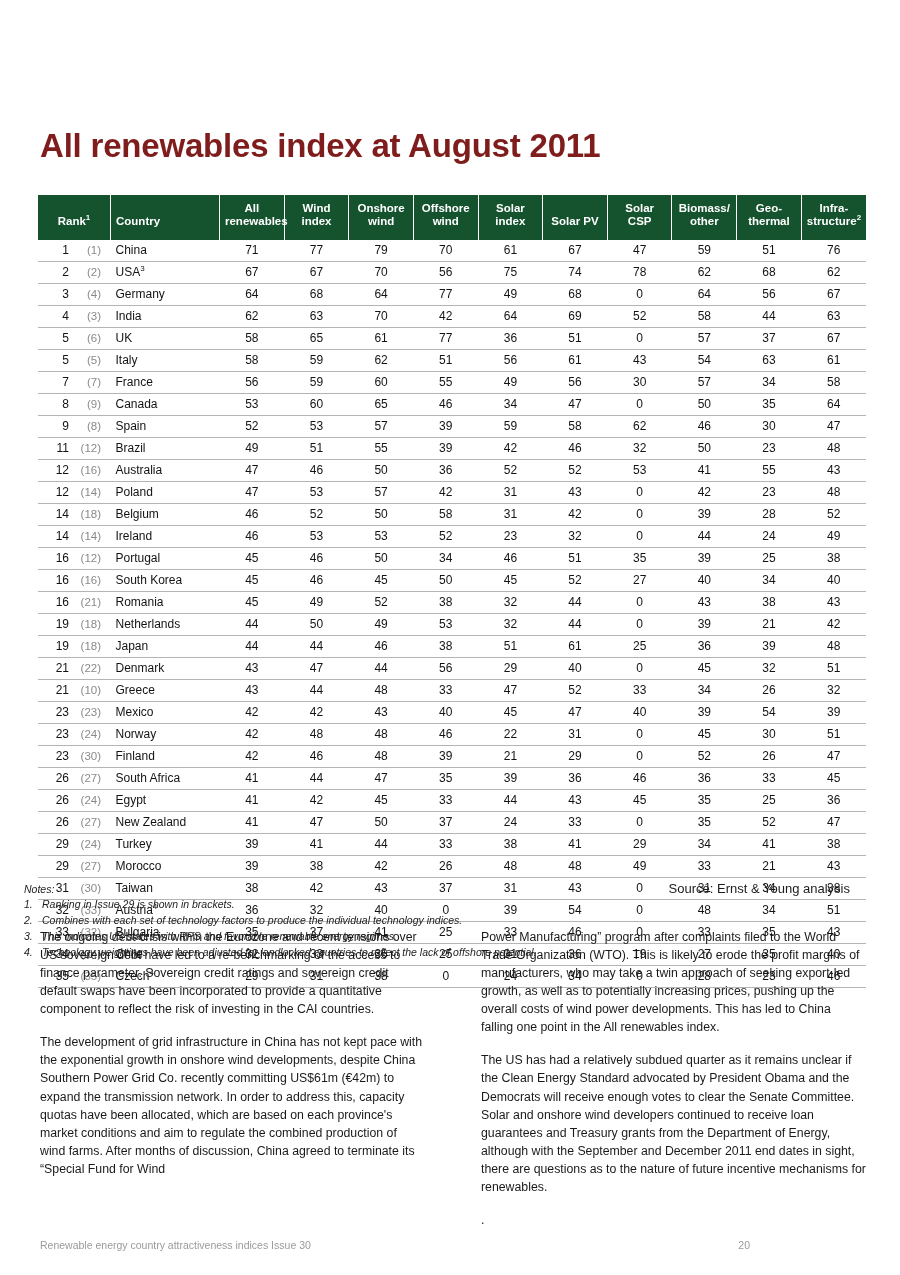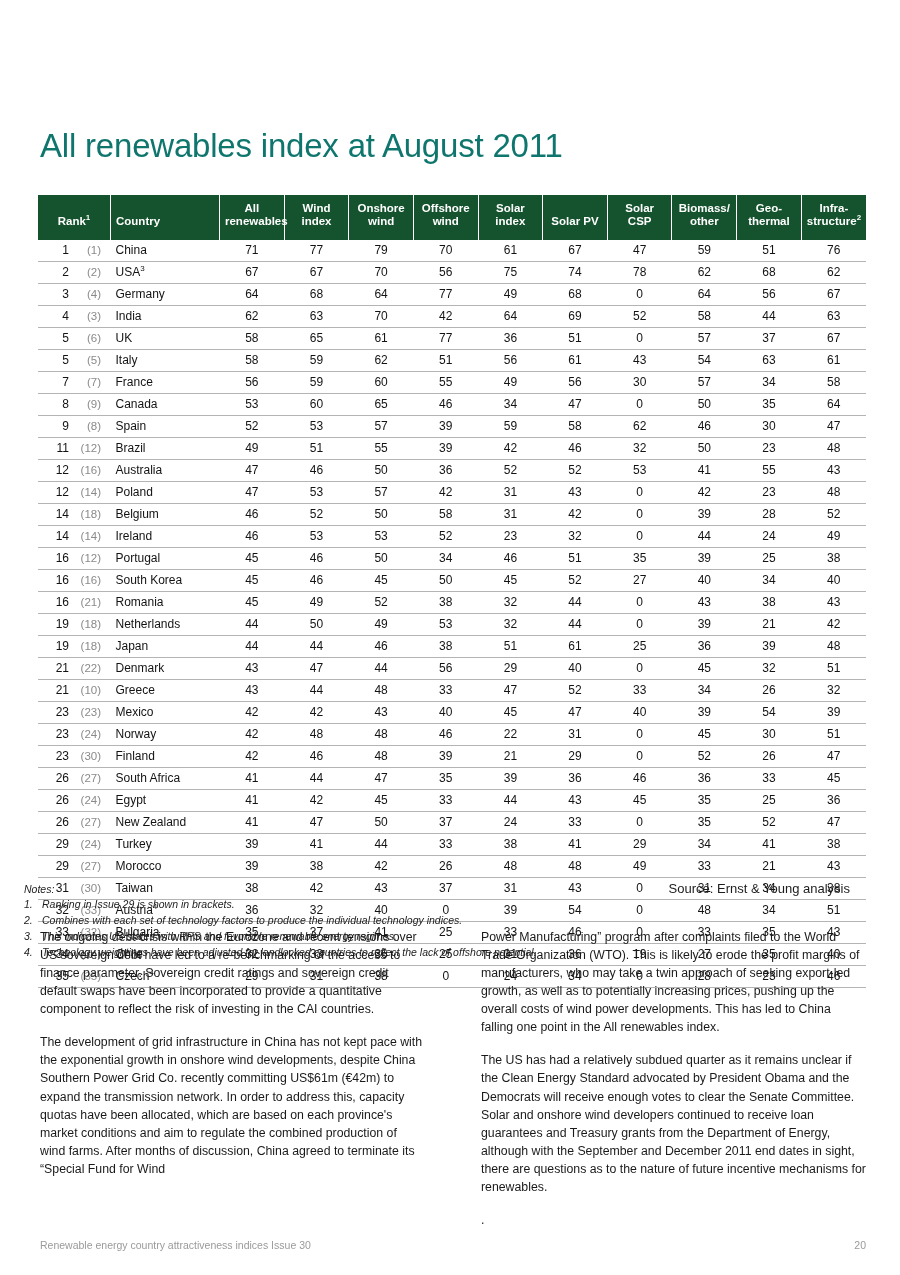--- a/index.html
+++ b/index.html
@@ -20,23 +20,23 @@
     left: 0; top: 0;
     width: 900px; height: 1275px;
   }
 
   
   .page-title {
     position: absolute;
     left: 40px;
     top: 105px;
     font-size: 33px;
-    font-weight: 400;
+    font-weight: 700;
     letter-spacing: -0.2px;
-    color: #0f766e;
+    color: #7f1d1d;
     white-space: nowrap;
   }
 
   
   .table-wrap {
     position: absolute;
     left: 38px;
     top: 195px;
     width: 828px;
   }
@@ -169,21 +169,21 @@
     margin: 0 0 15px 0;
     text-align: left;
   }
   .col p.dot-only { margin-top: 3px; }
 
   
   .footer {
     position: absolute;
     left: 40px;
     top: 1239px;
-    width: 826px;
+    width: 710px;
     display: flex;
     justify-content: space-between;
     align-items: baseline;
     font-size: 10.5px;
     color: #9a9a9a;
   }
   .footer .pagenum { color: #9a9a9a; }
 </style>
 </head>
 <body>

